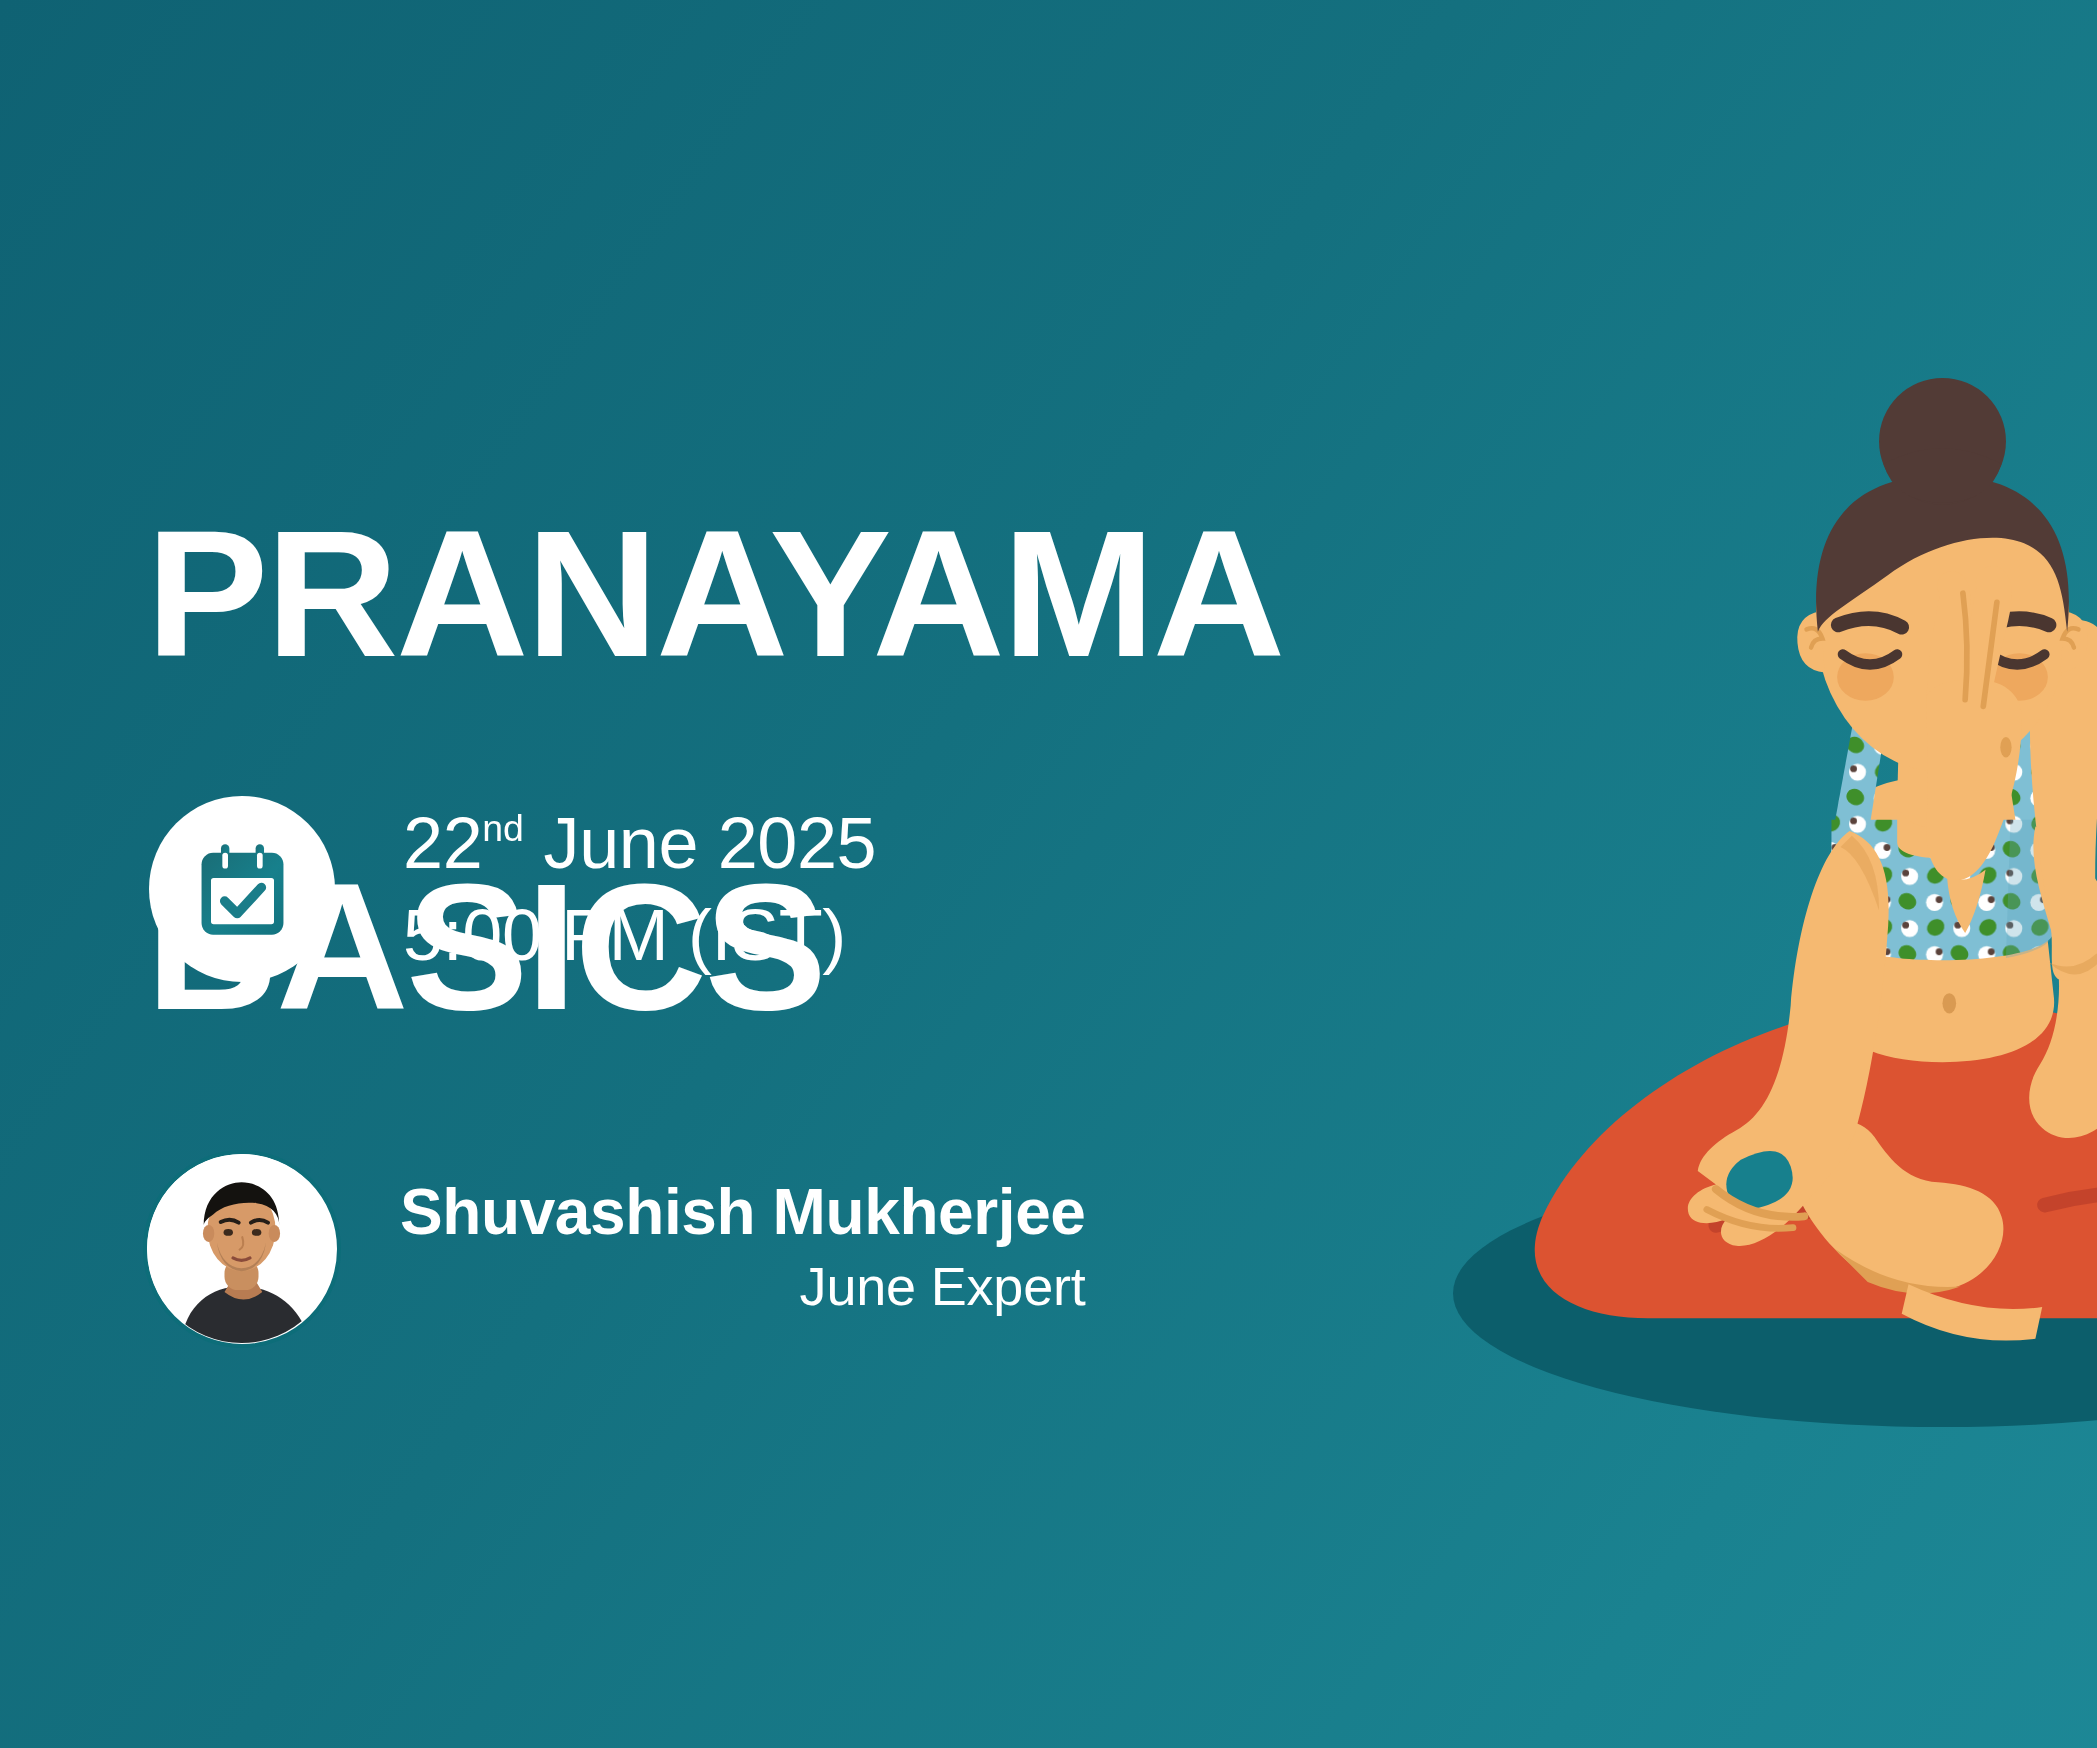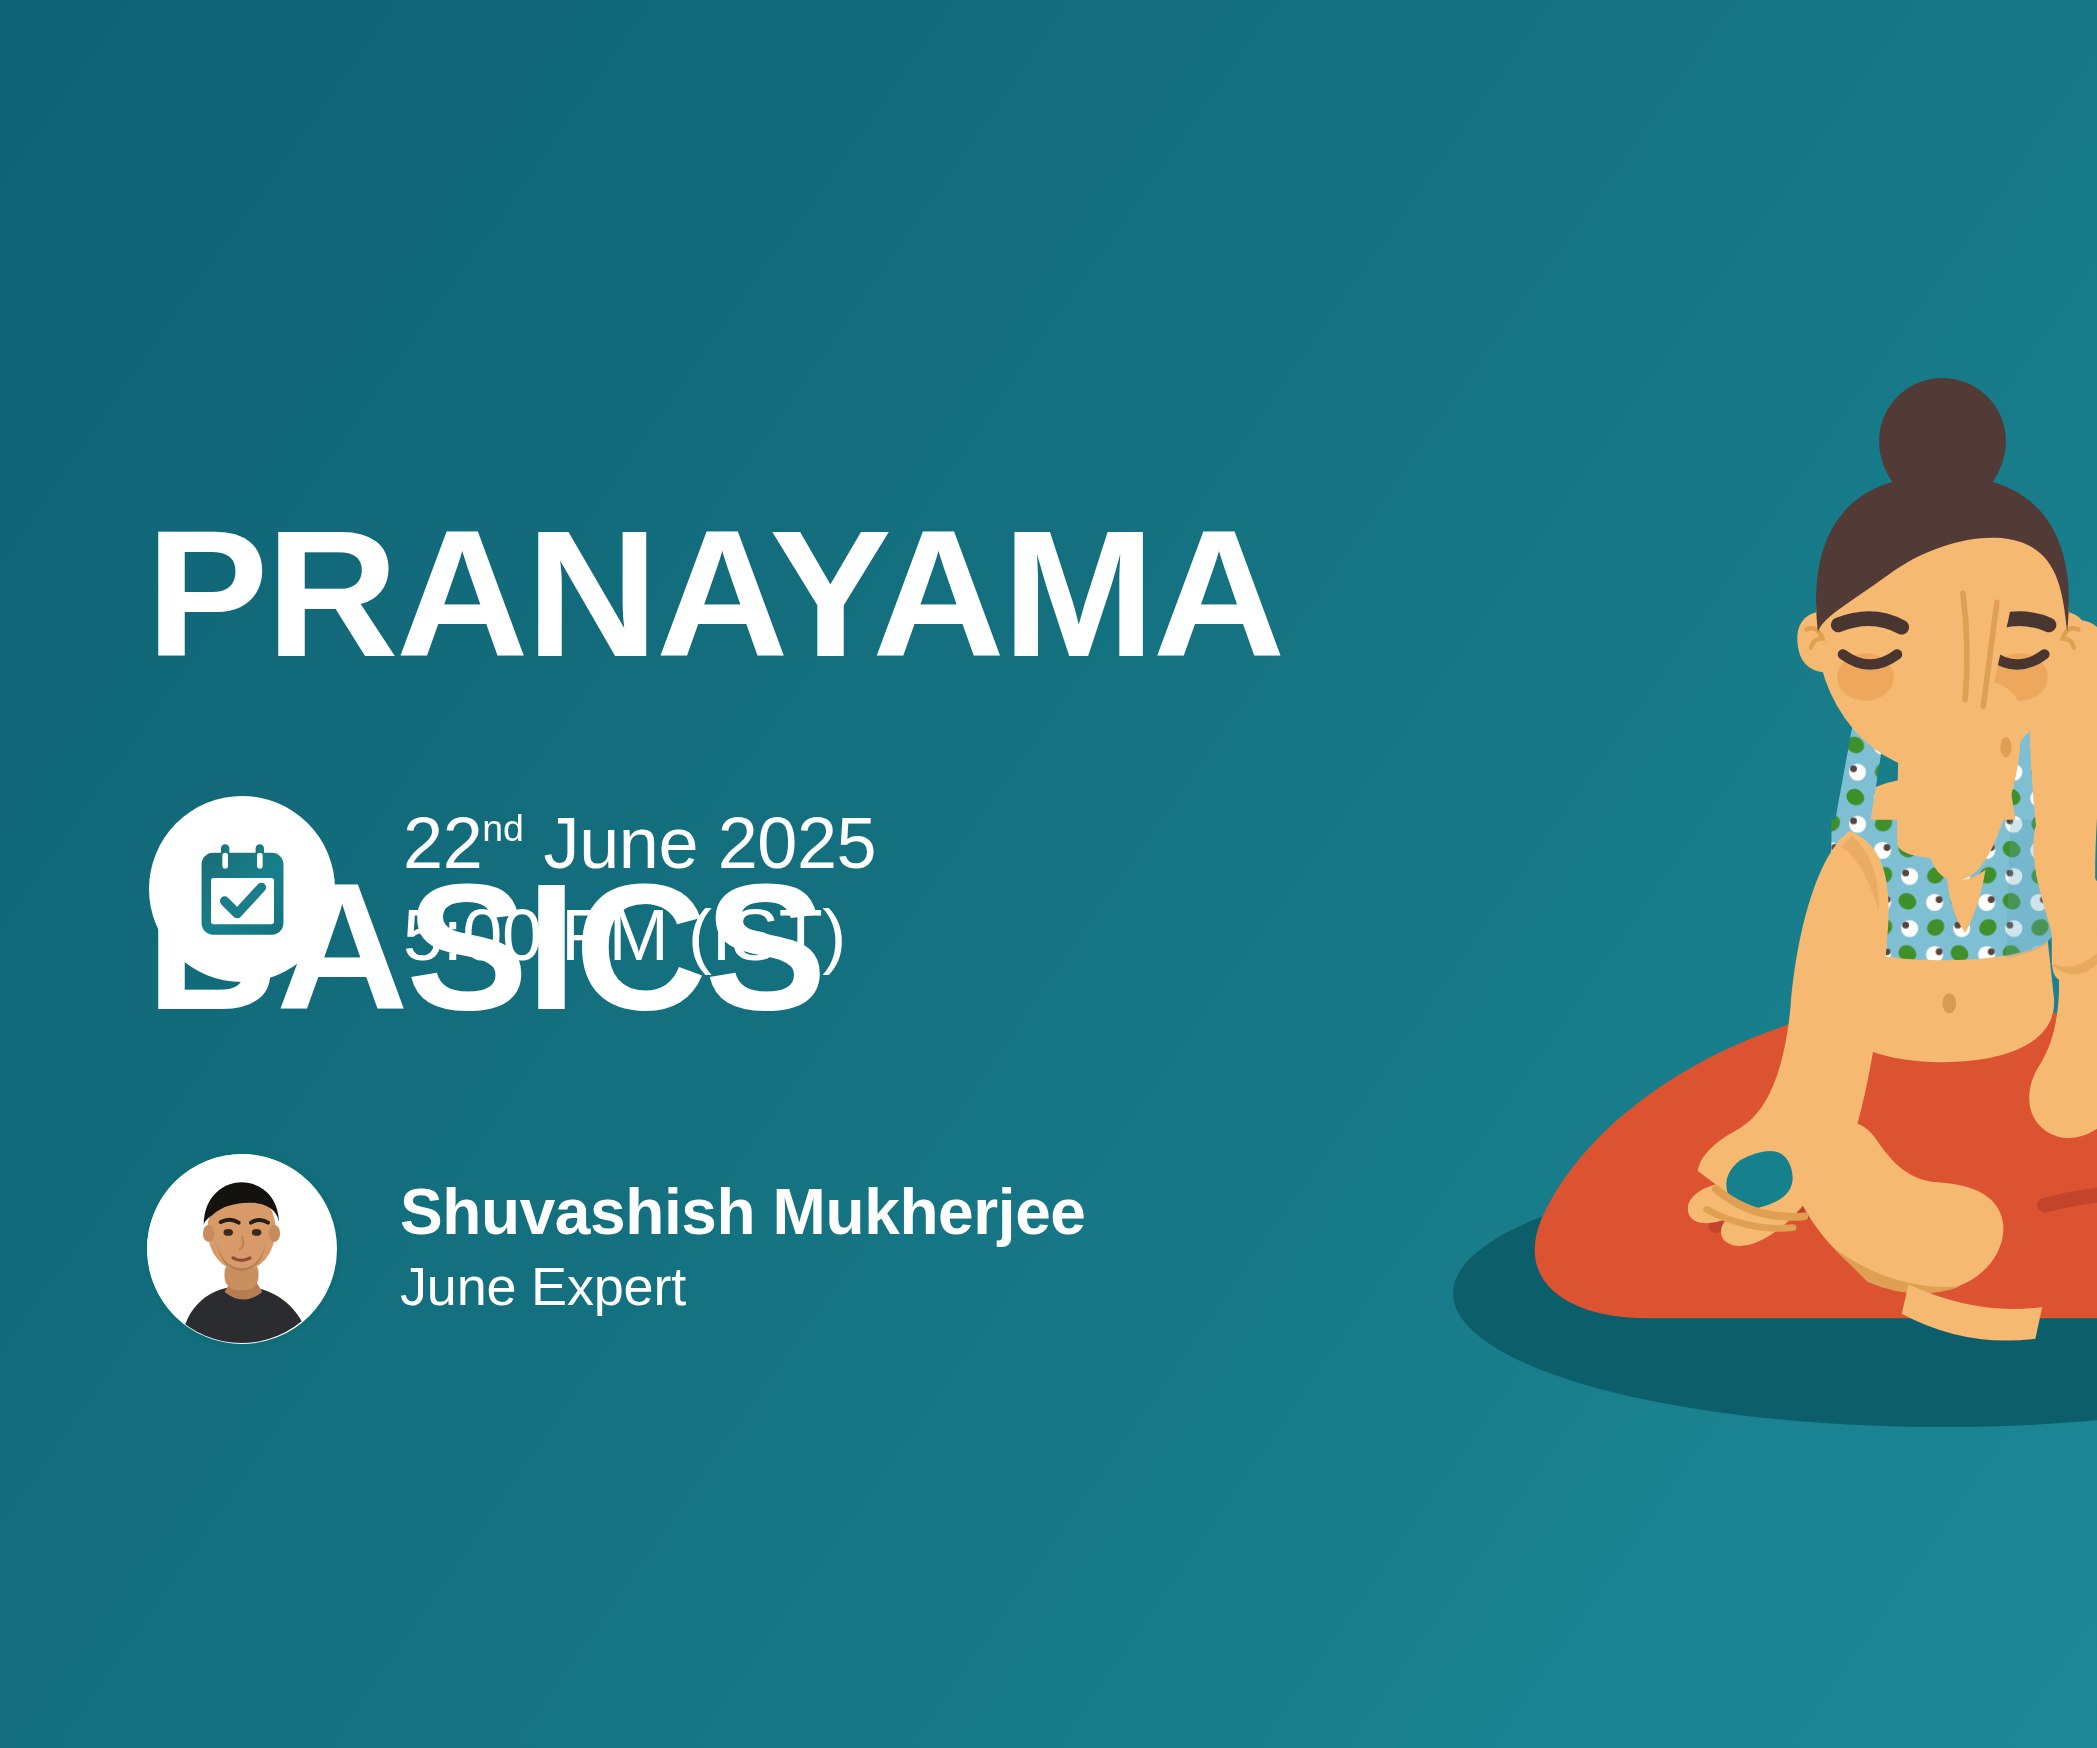--- a/index.html
+++ b/index.html
@@ -78,20 +78,21 @@
     letter-spacing: 0;
   }
 
   
   .speaker-row {
     position: absolute;
     left: 143px;
     top: 1150px;
     display: flex;
     align-items: center;
+    text-align: right;
   }
   .avatar {
     position: relative;
     width: 198px;
     height: 198px;
     border-radius: 50%;
     background: #ffffff;
     border: 4.6px solid #0d6d79;
     box-sizing: border-box;
     overflow: hidden;

